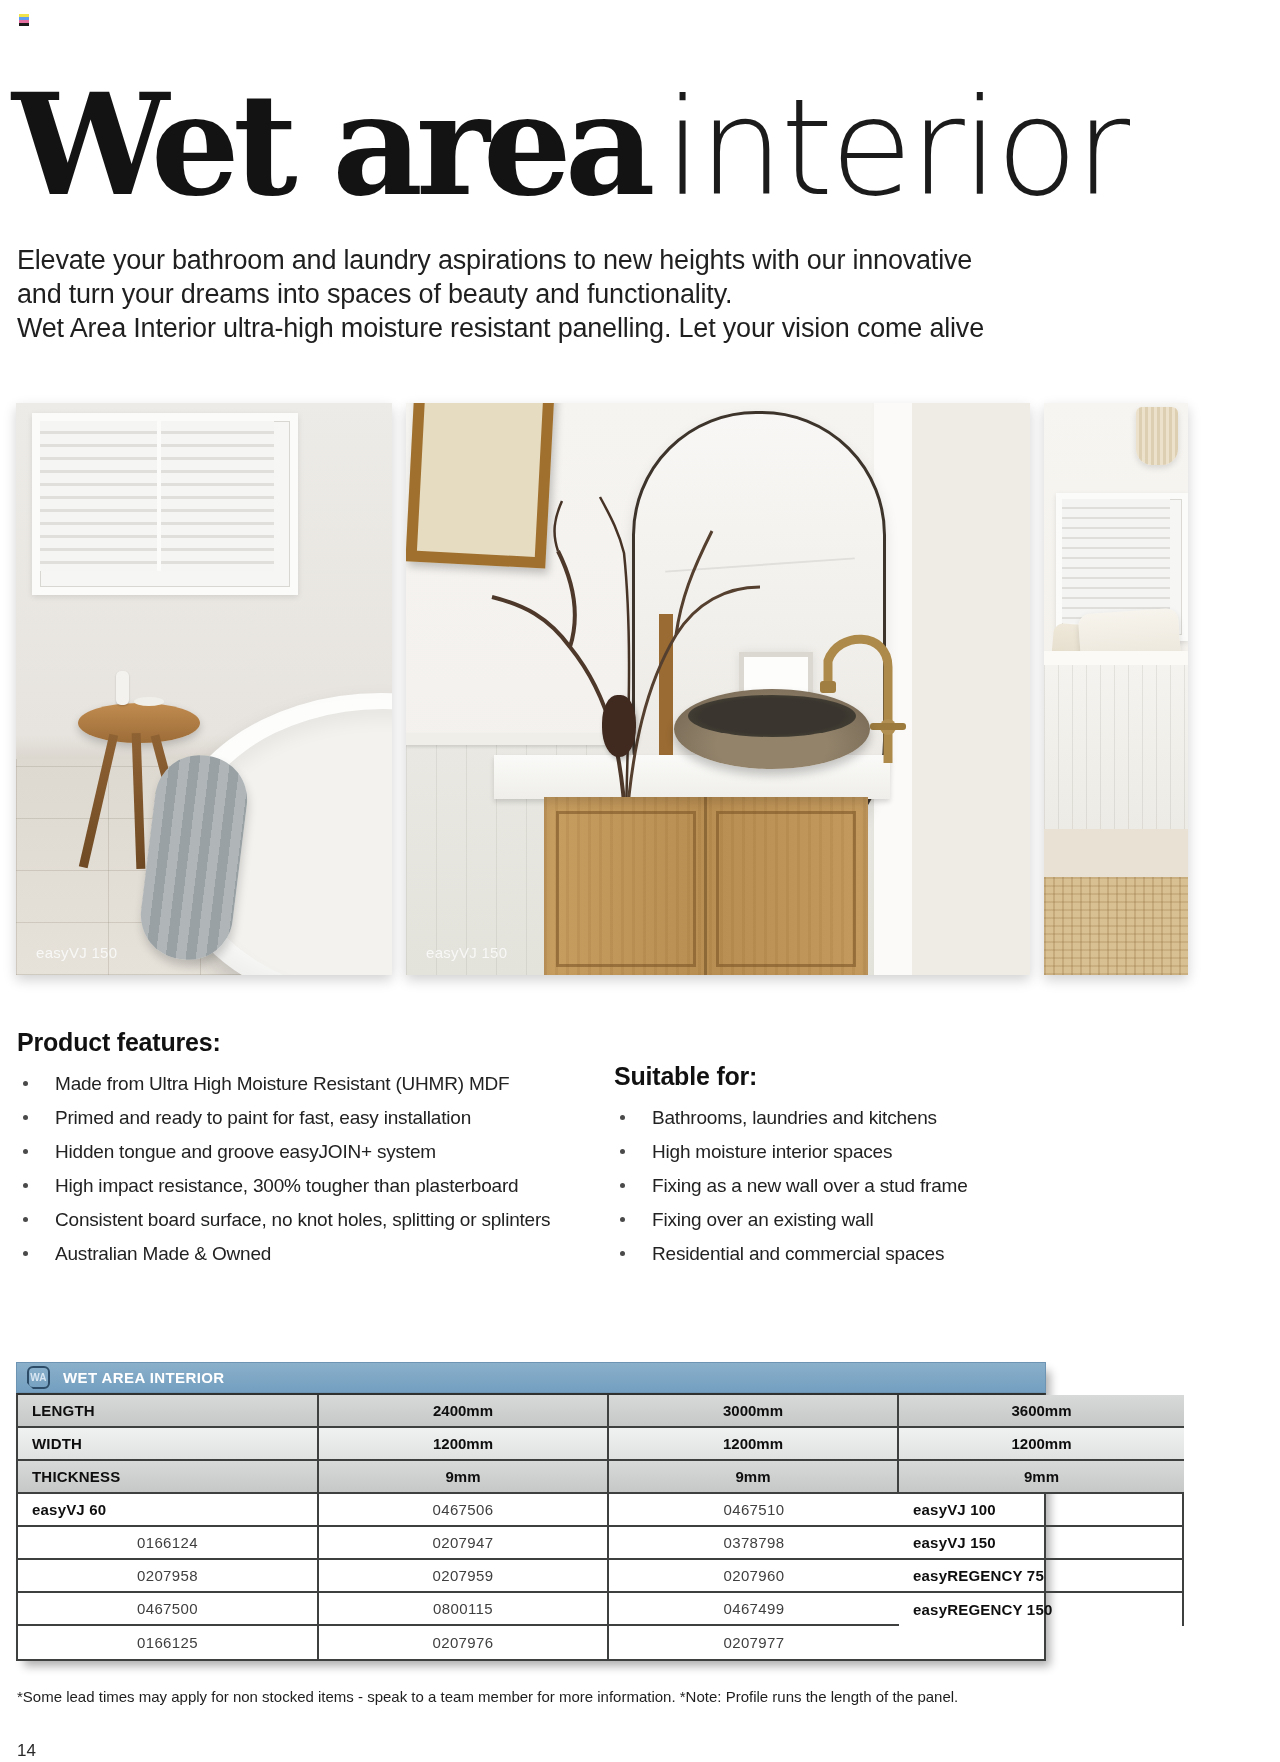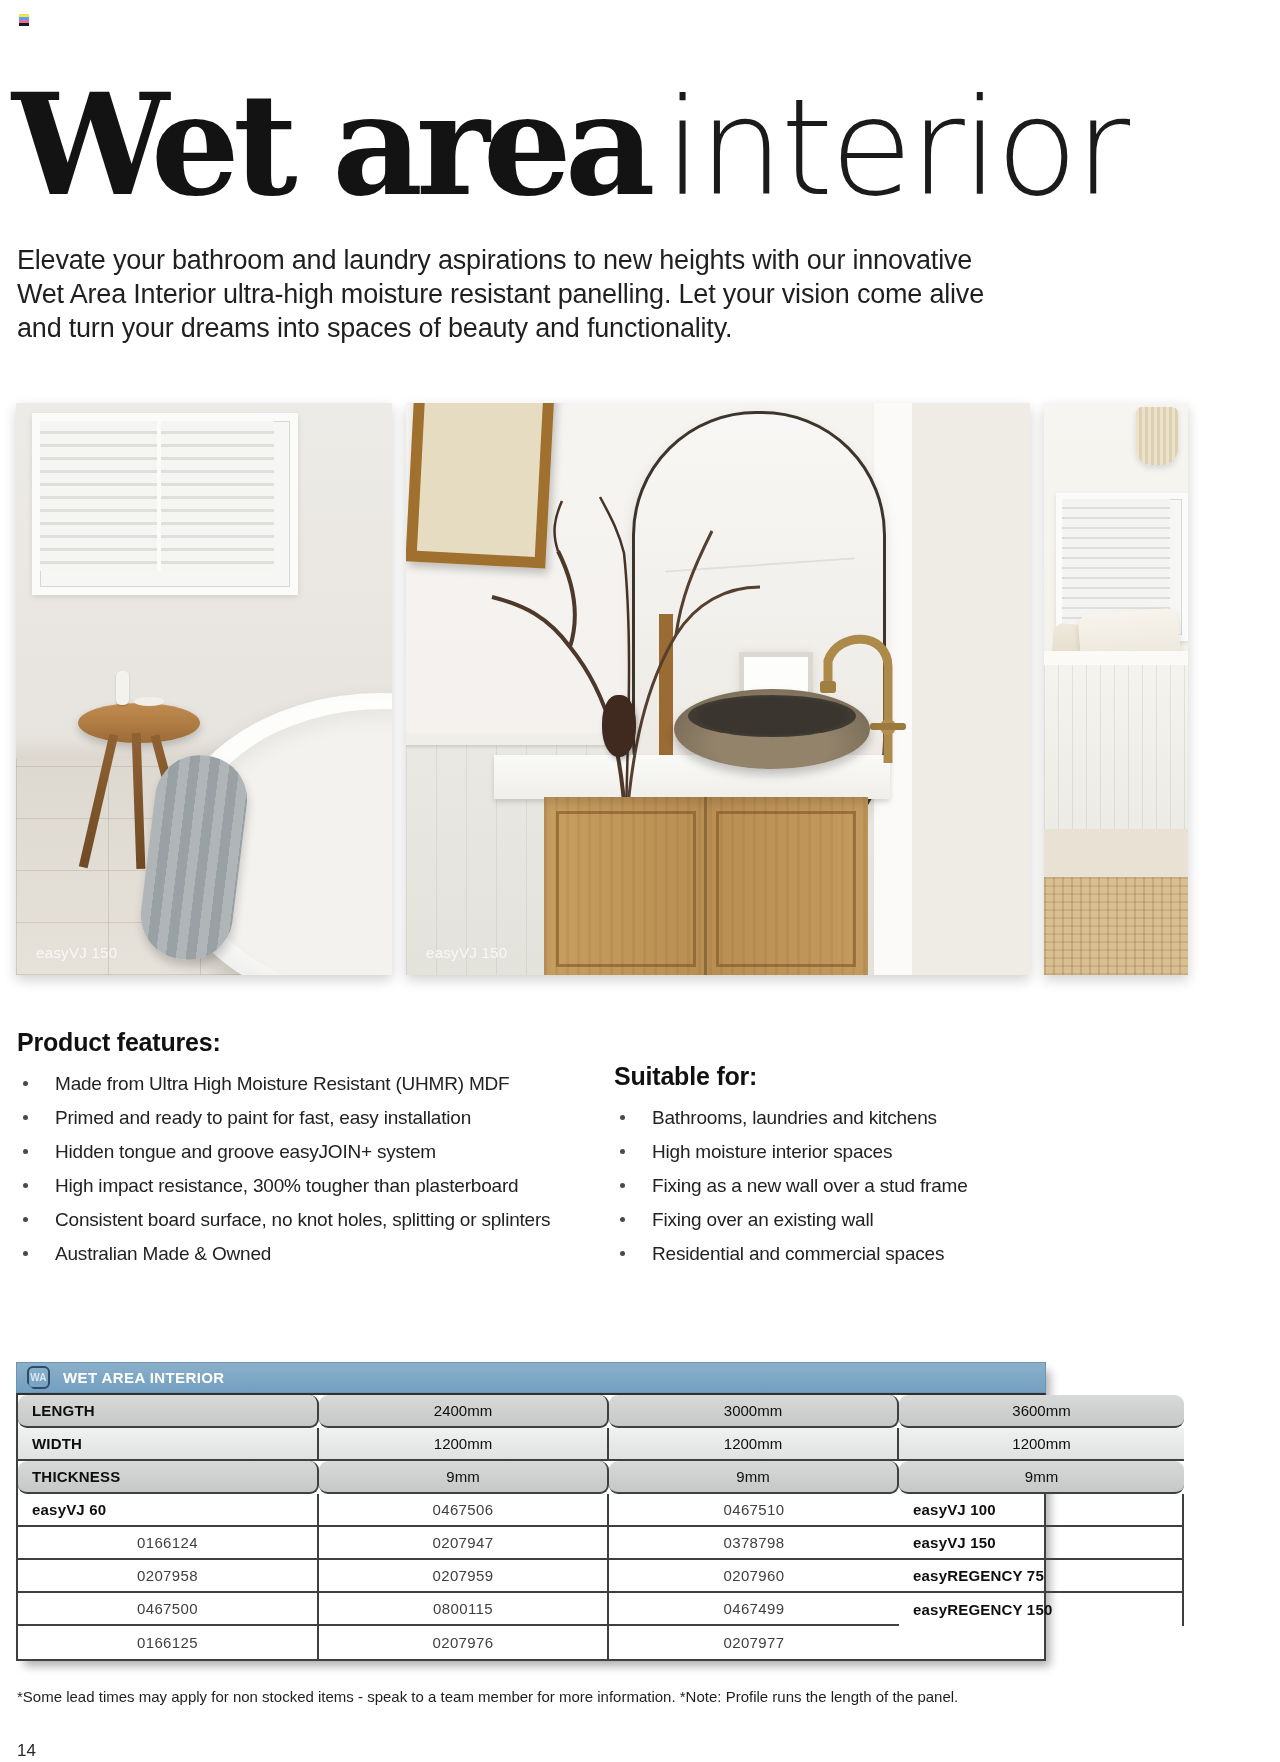--- a/index.html
+++ b/index.html
@@ -138,45 +138,45 @@
   .wa-badge span{font-size:10px;font-weight:700;color:#d9e6f1;letter-spacing:0.2px;}
   .tbl-title{margin-left:13px;font-size:15px;font-weight:700;color:#ffffff;letter-spacing:0.4px;}
   .tbl-grid{display:grid;grid-template-columns:301px 290px 290px 285px;grid-auto-rows:33px;
             border:2px solid #3e3f3f;border-top:2px solid #2f3030;background:#fff;}
   .cell{box-sizing:border-box;display:flex;align-items:center;font-size:15px;
         border-bottom:2px solid #3e3f3f;border-right:2px solid #3e3f3f;}
   .cell.c4{border-right:none;}
   .cell.last{border-bottom:none;}
   .cell.lab{padding-left:14px;font-weight:700;color:#0e0e0e;letter-spacing:0.2px;}
   .cell.val{justify-content:center;}
-  .row-dark{background:linear-gradient(180deg,#d8dad9,#c6c8c7);border-radius:9px;}
+  .row-dark{background:linear-gradient(180deg,#d8dad9,#c6c8c7);}
   .row-light{background:linear-gradient(180deg,#f0f2f1,#e0e2e1);}
-  .spec-val{font-weight:400;color:#0e0e0e;}
+  .spec-val{font-weight:700;color:#0e0e0e;}
   .code-val{color:#3f3f3f;letter-spacing:0.4px;}
 
   
   .footnote{position:absolute;left:17px;top:1688px;font-size:15px;color:#1e1e1e;}
   .pagenum{position:absolute;left:17px;top:1732px;font-size:17px;color:#2a2a2a;margin-top:9px;}
 </style>
 </head>
 <body>
 
 <div class="reg-icon">
   <div class="bar" style="background:#f2e34a"></div>
   <div class="bar" style="background:#5f9df2"></div>
   <div class="bar" style="background:#e26fa0"></div>
   <div class="bar" style="background:#1a1a1a"></div>
 </div>
 
 <div class="title"><span class="serif">Wet area</span><span class="light">interior</span></div>
 
 <div class="intro">
   <div>Elevate your bathroom and laundry aspirations to new heights with our innovative</div>
+  <div>and turn your dreams into spaces of beauty and functionality.</div>
   <div>Wet Area Interior ultra-high moisture resistant panelling. Let your vision come alive</div>
-  <div>and turn your dreams into spaces of beauty and functionality.</div>
 </div>
 
 <div class="photo ph-left">
   <div class="window1">
     <div class="louvres"></div>
     <div class="louvres r"></div>
     <div class="mull"></div>
   </div>
   <div class="floor"></div>
   <div class="stool-top"></div>

